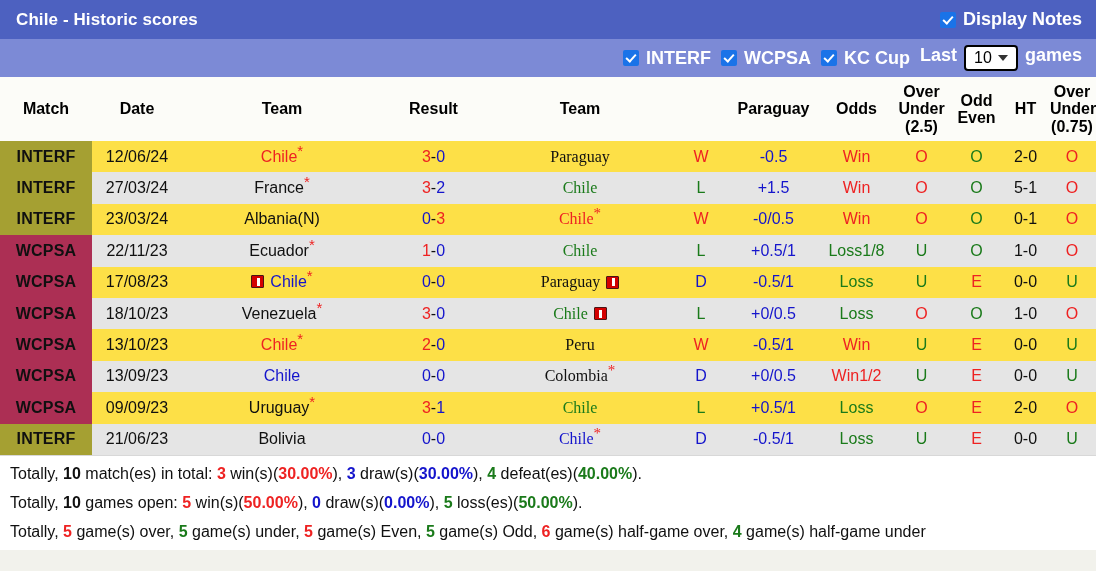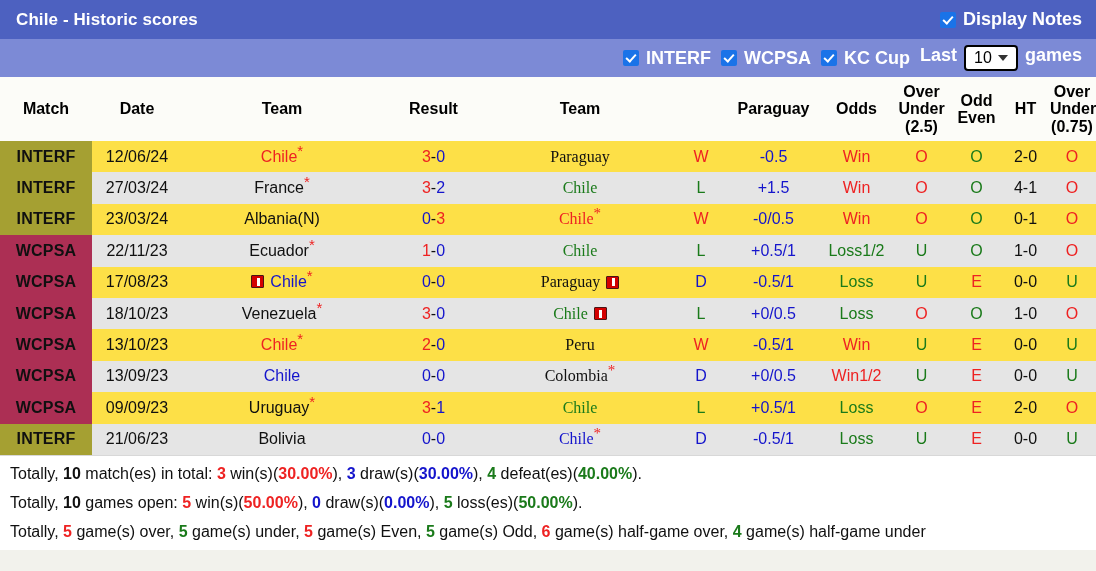--- a/index.html
+++ b/index.html
@@ -265,21 +265,21 @@
             </span></td>
           <td><span class="c-red">3</span><span class="c-black">-</span><span class="c-blue">2</span></td>
           <td class="teamR"><span class="teamwrap">
               <span class="c-green">Chile</span>
             </span></td>
           <td><span class="c-green">L</span></td>
           <td><span class="c-blue">+1.5</span></td>
           <td><span class="c-red">Win</span></td>
           <td><span class="c-red">O</span></td>
           <td><span class="c-green">O</span></td>
-          <td>4-1</td>
+          <td>5-1</td>
           <td><span class="c-red">O</span></td>
         </tr>
         <tr class="r-odd">
           <td class="matchcol comp-INTERF">INTERF</td>
           <td>23/03/24</td>
           <td class="teamL"><span class="teamwrap">
               <span class="c-black">Albania(N)</span>
             </span></td>
           <td><span class="c-blue">0</span><span class="c-black">-</span><span class="c-red">3</span></td>
           <td class="teamR"><span class="teamwrap">
@@ -298,21 +298,21 @@
           <td>22/11/23</td>
           <td class="teamL"><span class="teamwrap">
               <span class="c-black">Ecuador<span class="star">*</span></span>
             </span></td>
           <td><span class="c-red">1</span><span class="c-black">-</span><span class="c-blue">0</span></td>
           <td class="teamR"><span class="teamwrap">
               <span class="c-green">Chile</span>
             </span></td>
           <td><span class="c-green">L</span></td>
           <td><span class="c-blue">+0.5/1</span></td>
-          <td><span class="c-green">Loss1/2</span></td>
+          <td><span class="c-green">Loss1/8</span></td>
           <td><span class="c-green">U</span></td>
           <td><span class="c-green">O</span></td>
           <td>1-0</td>
           <td><span class="c-red">O</span></td>
         </tr>
         <tr class="r-odd">
           <td class="matchcol comp-WCPSA">WCPSA</td>
           <td>17/08/23</td>
           <td class="teamL"><span class="teamwrap">
               <span class="redcard"></span>

